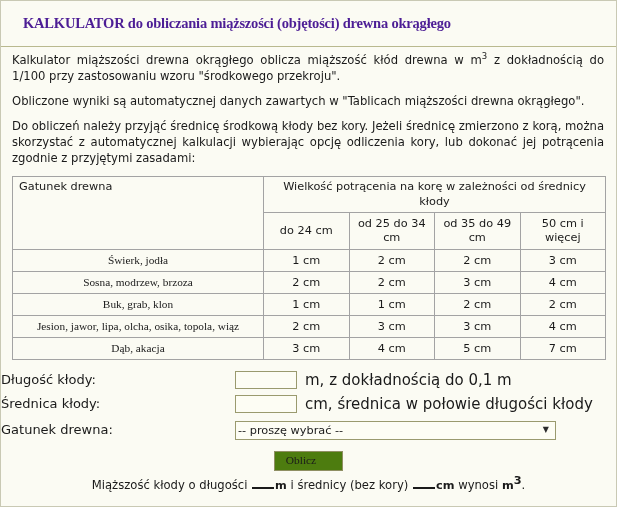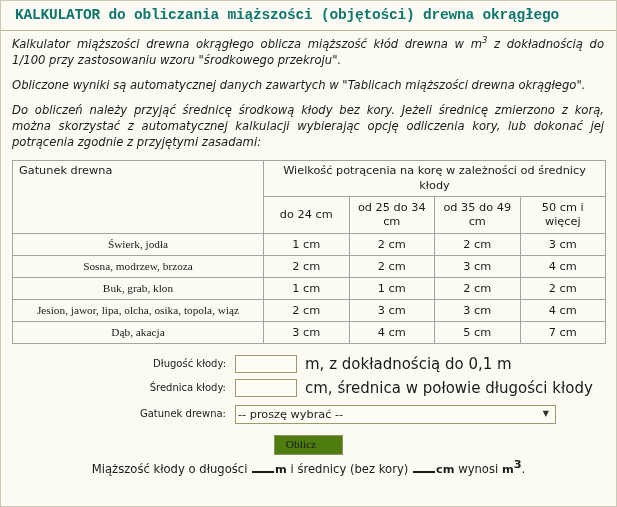--- a/index.html
+++ b/index.html
@@ -26,40 +26,39 @@
     position: relative;
   }
 
   
   .title-bar {
     padding: 5px 10px 6px 14px;
     border-bottom: 1px solid #b9b98f;
     background: #fbfbf3;
   }
   .title-bar h1 {
-    margin: 0;
+    margin: 8px;
     font-size: 14.5px;
     font-weight: bold;
-    color: #0f766e;
+    color: #4c1d95;
     letter-spacing: -0.2px;
     line-height: 1.25;
-    font-family: Liberation Mono, monospace;
+    font-family: Liberation Serif, serif;
   }
 
   
   .intro {
     padding: 6px 12px 0 11px;
   }
   .intro p {
     margin: 0 0 9px 0;
     font-size: 11.6px;
     line-height: 1.38;
     color: #1a1a1a;
     text-align: justify;
-    font-style: italic;
   }
   .intro p.no-justify {
     text-align: left;
   }
   sup {
     font-size: 8.5px;
     vertical-align: super;
     line-height: 0;
   }
 
@@ -114,23 +113,22 @@
   .form-area {
     padding: 11px 0 0 0;
   }
   .form-row {
     display: flex;
     align-items: center;
     margin-bottom: 6px;
   }
   .form-label {
     width: 234px;
-    text-align: right;
     padding-right: 9px;
-    font-size: 10px;
+    font-size: 13px;
     color: #1a1a1a;
     box-sizing: border-box;
   }
   input.txt {
     box-sizing: border-box;
     width: 62px;
     height: 18px;
     border: 1px solid #9a9a6e;
     background: #fdfdf4;
     font-family: "DejaVu Sans", "Liberation Sans", sans-serif;

